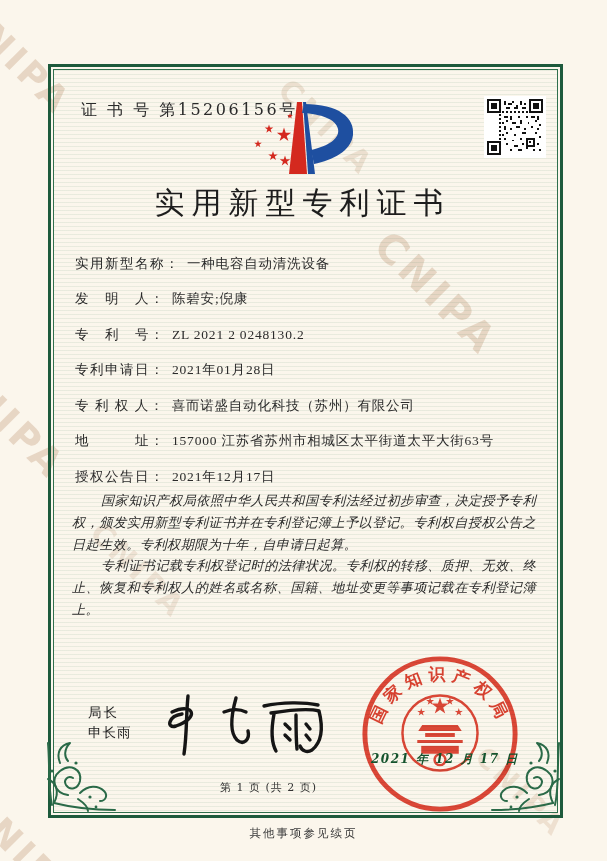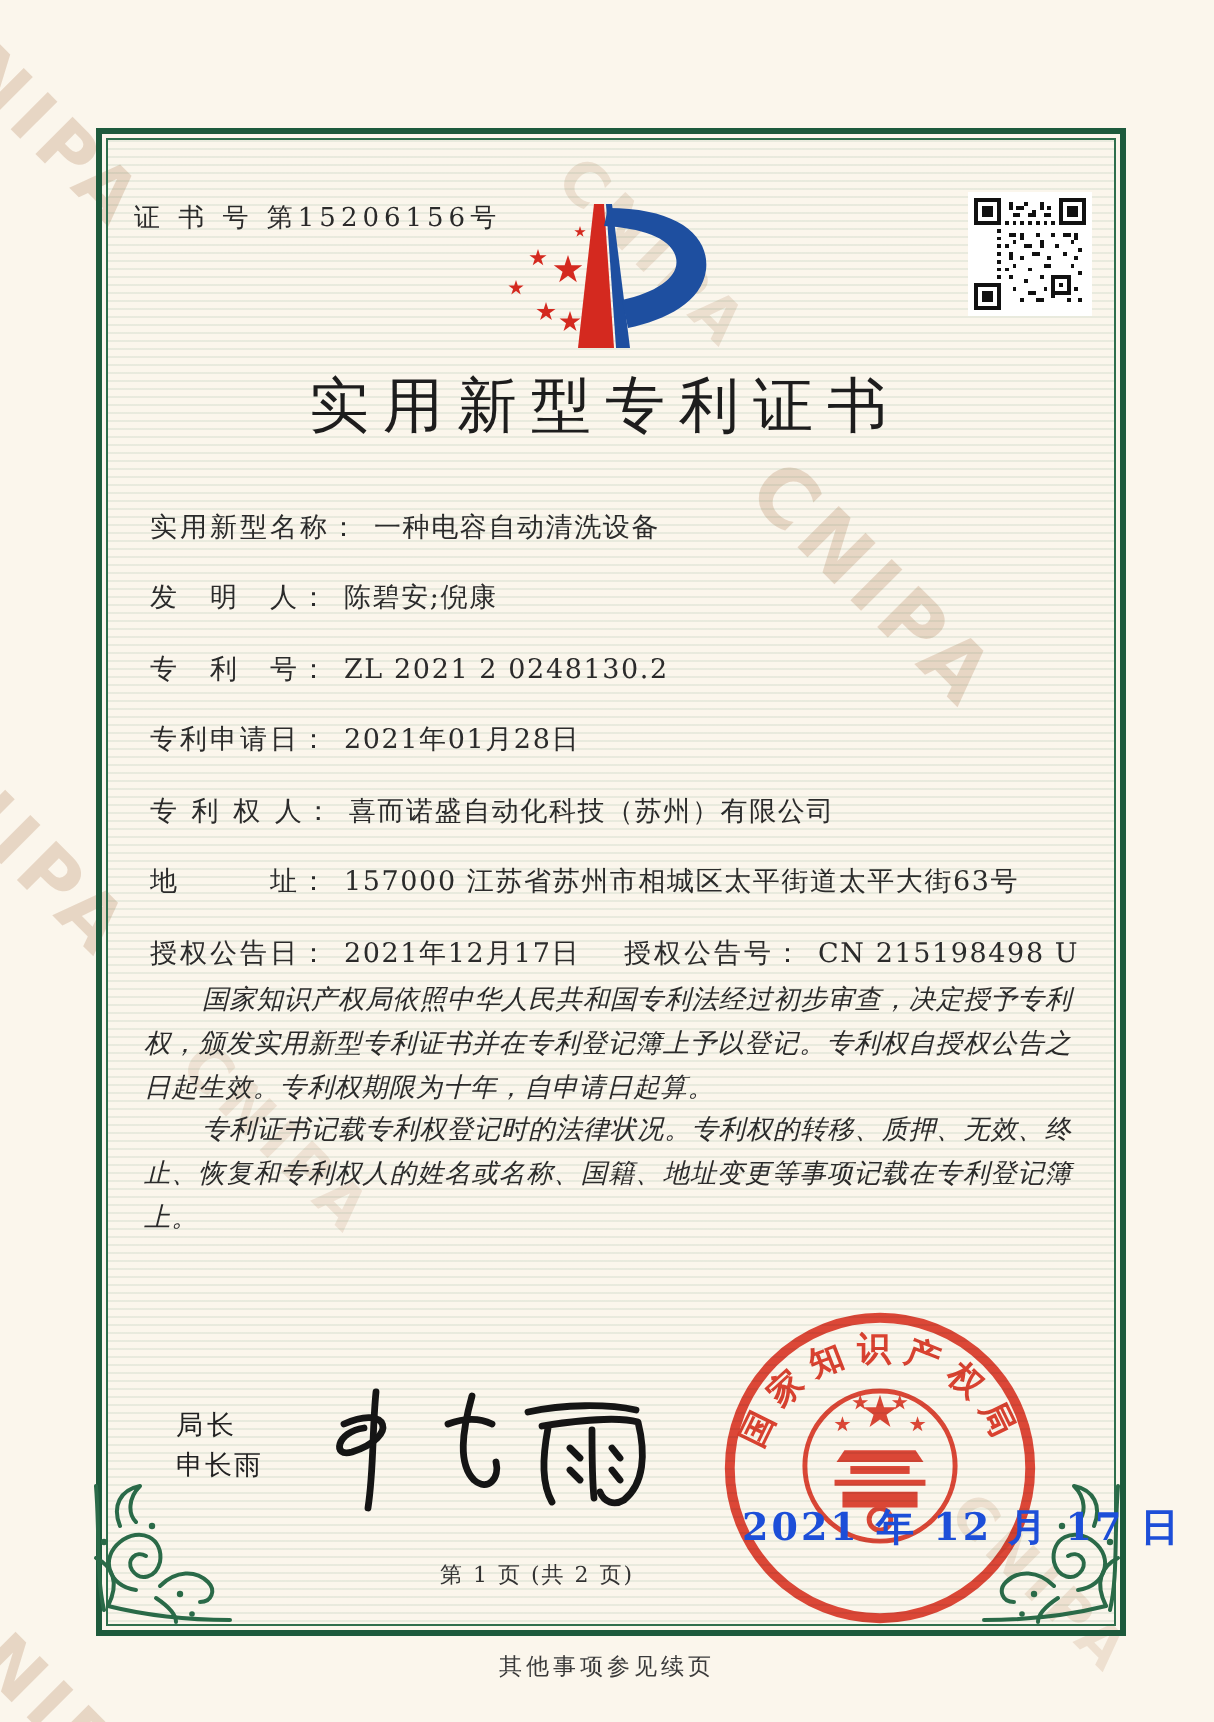--- a/index.html
+++ b/index.html
@@ -16,47 +16,47 @@
          border:3px solid #1d5a3c;z-index:2;}
   .frame-inner{position:absolute;inset:2px;border:1.5px solid #2f6f4d;
          background:repeating-linear-gradient(to bottom,
             rgba(70,130,95,0.10) 0px, rgba(70,130,95,0.10) 1px,
             rgba(250,247,238,0) 1px, rgba(250,247,238,0) 4px);}
 
   .flourish{position:absolute;z-index:4;}
   .fl-left{left:30px;top:733px;}
   .fl-right{left:487px;top:733px;transform:scaleX(-1);}
 
-  .cert-no{position:absolute;left:67px;top:100px;font-size:13px;letter-spacing:2.5px;
+  .cert-no{position:absolute;left:81px;top:100px;font-size:16px;letter-spacing:2.5px;
            color:#2a2a2a;z-index:5;}
   .logo{position:absolute;left:247px;top:92px;z-index:5;}
   .qrwrap{position:absolute;left:484px;top:96px;width:62px;height:62px;background:#fff;
           z-index:5;display:flex;align-items:center;justify-content:center;}
   .title{position:absolute;left:48px;top:183px;width:509px;text-align:center;
          font-size:30px;font-weight:400;letter-spacing:7px;color:#1d1d1d;z-index:5;}
 
   .row{position:absolute;left:75px;width:470px;font-size:13.5px;color:#2b2b2b;z-index:5;
-       white-space:nowrap;}
+       white-space:nowrap;font-family:Liberation Serif, serif;}
   .row .lbl{letter-spacing:1.5px;}
   .row .val{margin-left:7px;letter-spacing:0.8px;}
   .pair2{position:absolute;left:237px;top:0;}
 
   .paras{position:absolute;left:72px;top:490px;width:464px;z-index:5;}
   .paras p{margin:0;font-size:13.2px;line-height:21.8px;color:#2b2b2b;
            text-align:justify;text-indent:2.2em;font-style:italic;letter-spacing:0.4px;}
 
   .sig-title{position:absolute;left:88px;top:704px;font-size:13.5px;color:#222;
              letter-spacing:2px;z-index:5;}
   .sig-name{position:absolute;left:88px;top:724px;font-size:13.5px;color:#222;
             letter-spacing:1px;z-index:5;}
   .autograph{position:absolute;left:158px;top:684px;z-index:6;}
 
   .seal{position:absolute;left:356px;top:650px;z-index:6;mix-blend-mode:multiply;}
-  .seal-date{position:absolute;left:371px;top:751px;font-size:19px;font-weight:700;
-             color:#1d4ed8;letter-spacing:1.5px;z-index:7;white-space:nowrap;}
+  .seal-date{position:absolute;left:371px;top:751px;font-size:12px;font-weight:700;
+             color:#14532d;letter-spacing:1.5px;z-index:7;white-space:nowrap;font-style:italic;}
 
   .page-no{position:absolute;left:48px;top:780px;width:441px;text-align:center;
            font-size:11px;letter-spacing:1px;color:#333;z-index:5;}
   .note{position:absolute;left:0;top:826px;width:607px;text-align:center;
         font-size:11.5px;letter-spacing:2px;color:#3a3a3a;z-index:5;}
 </style>
 </head>
 <body>
 
 <div class="page">
@@ -230,23 +230,20 @@
     <span class="lbl">专利申请日：</span><span class="val">2021年01月28日</span>
   </div>
   <div class="row" style="top:397px">
     <span class="lbl">专 利 权 人：</span><span class="val">喜而诺盛自动化科技（苏州）有限公司</span>
   </div>
   <div class="row" style="top:432px">
     <span class="lbl">地　　　址：</span><span class="val">157000 江苏省苏州市相城区太平街道太平大街63号</span>
   </div>
   <div class="row" style="top:468px">
     <span class="lbl">授权公告日：</span><span class="val">2021年12月17日</span>
-    <span class="pair2">
-      <span class="lbl">授权公告号：</span><span class="val">CN 215198498 U</span>
-    </span>
   </div>
 
   <div class="paras">
     <p>国家知识产权局依照中华人民共和国专利法经过初步审查，决定授予专利权，颁发实用新型专利证书并在专利登记簿上予以登记。专利权自授权公告之日起生效。专利权期限为十年，自申请日起算。</p>
     <p>专利证书记载专利权登记时的法律状况。专利权的转移、质押、无效、终止、恢复和专利权人的姓名或名称、国籍、地址变更等事项记载在专利登记簿上。</p>
   </div>
 
   <div class="sig-title">局长</div>
   <div class="sig-name">申长雨</div>
   <svg class="autograph" width="185" height="80" viewBox="0 0 185 80">

